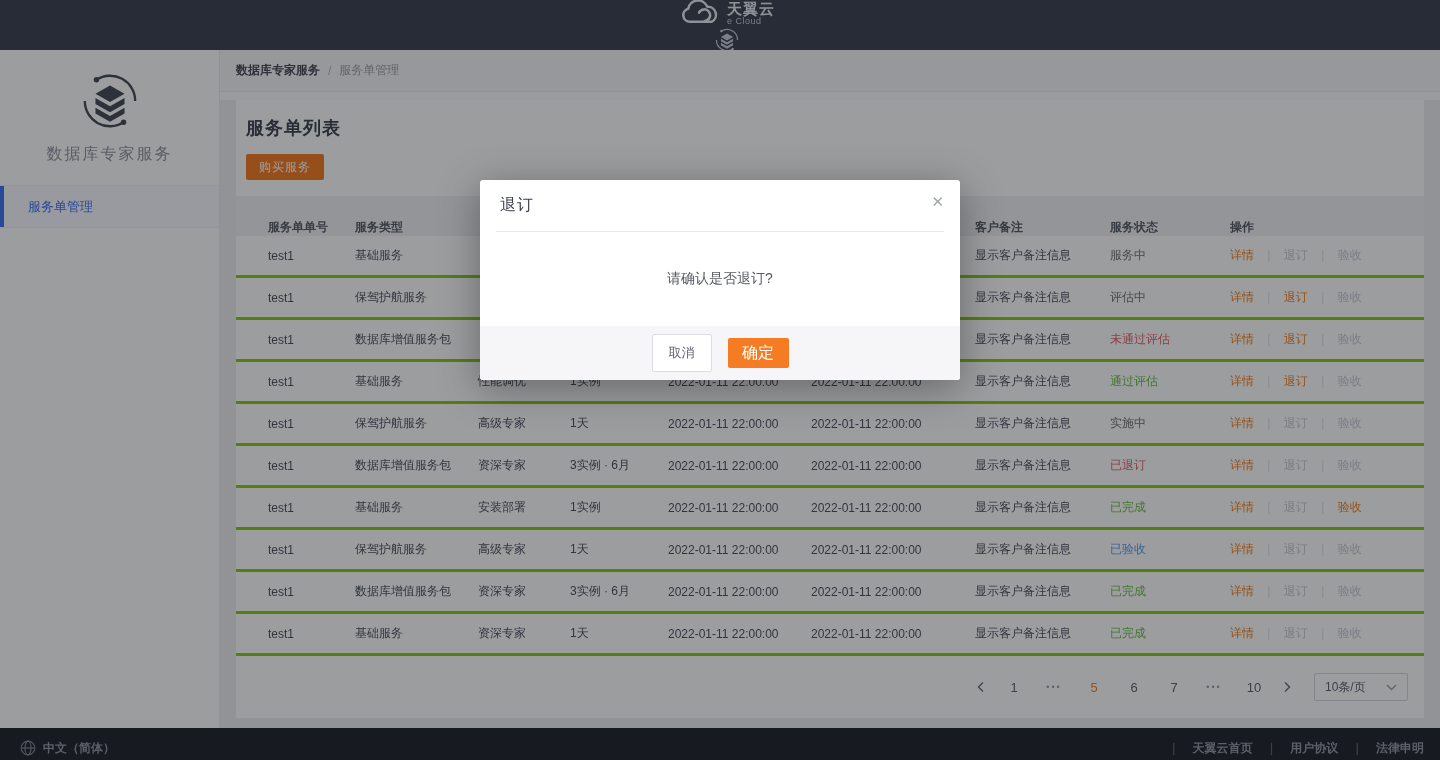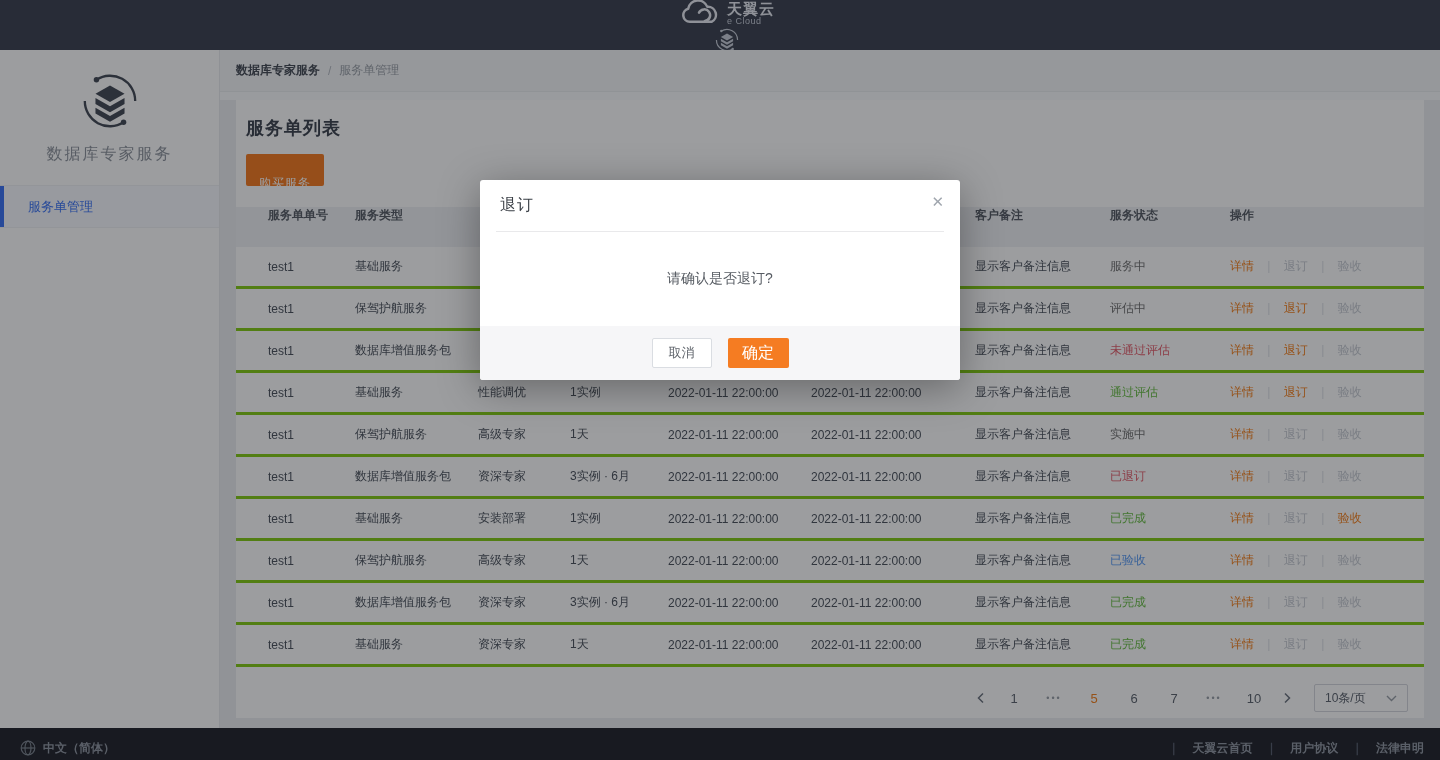--- a/index.html
+++ b/index.html
@@ -29,24 +29,24 @@
 
   .content { flex:1; display:flex; flex-direction:column; }
   .breadcrumb { height:42px; background:#f6f7f9; border-bottom:1px solid #eceef1; display:flex; align-items:center; padding-left:16px; font-size:12px; }
   .crumb-root { color:#474d57; font-weight:bold; cursor:pointer; }
   .crumb-sep { color:#b4b9c0; margin:0 8px; }
   .crumb-cur { color:#9aa0a8; }
   .strip { height:8px; background:#fbfcfe; }
 
   .panel { margin:0 16px; background:#ffffff; height:618px; padding-top:16px; }
   .page-title { font-size:18px; color:#3f4550; font-weight:600; padding-left:10px; letter-spacing:1px; }
-  .buy-btn { display:inline-block; margin:14px 4px 0 10px; height:26px; line-height:26px; padding:16px 13px; background:#f57c22; color:#fff; font-size:12px; border:none; border-radius:2px; cursor:pointer; letter-spacing:1px; }
+  .buy-btn { display:inline-block; margin:14px 4px 0 10px; height:26px; line-height:26px; padding:0 13px; background:#f57c22; color:#fff; font-size:12px; border:none; border-radius:2px; cursor:pointer; letter-spacing:1px; }
 
   .table { margin-top:16px; font-size:12px; }
-  .thead { display:flex; align-items:flex-start; height:40px; background:#f1f2f5; padding-left:32px; color:#575d66; font-weight:bold; }
+  .thead { display:flex; align-items:flex-end; height:40px; background:#f1f2f5; padding-left:32px; color:#575d66; font-weight:bold; }
   .trow { display:flex; align-items:center; height:42px; padding-left:32px; color:#4d545e; border-bottom:3px solid #84cc16; background:#fff; }
   .c0{width:87px} .c1{width:123px} .c2{width:92px} .c3{width:98px} .c4{width:143px} .c5{width:164px} .c6{width:135px} .c7{width:120px} .c8{flex:1}
   .st-warn{color:#737373} .st-danger{color:#e5626f} .st-success{color:#6abe46} .st-info{color:#5b9cf5}
   .op { color:#f5821f; cursor:pointer; }
   .op.disabled { color:#c6cad2; cursor:default; }
   .op-sep { color:#dfe2e7; margin:0 10px; }
 
   .pagerow { display:flex; justify-content:flex-end; align-items:center; height:58px; margin-top:2px; padding-right:16px; }
   .pg-btn { background:none; border:none; width:26px; height:26px; display:flex; align-items:center; justify-content:center; cursor:pointer; }
   .pg { min-width:28px; text-align:center; margin:0 6px; font-size:13px; color:#5f6670; cursor:pointer; }
@@ -62,21 +62,21 @@
   .f-link { cursor:pointer; color:#9298a4; }
 
   
   .mask { position:absolute; inset:0; background:rgba(8,10,14,0.40); z-index:40; }
   .modal { position:absolute; left:480px; top:180px; width:480px; height:200px; background:#fff; border-radius:3px; box-shadow:0 8px 40px rgba(0,0,0,.35); z-index:50; display:flex; flex-direction:column; }
   .modal-head { height:51px; display:flex; align-items:center; padding:0 20px; font-size:16px; color:#3a3f46; font-weight:500; letter-spacing:1px; }
   .modal-close { position:absolute; top:14px; right:16px; font-size:15px; color:#a0a6ae; background:none; border:none; cursor:pointer; line-height:1; }
   .modal-divider { height:1px; background:#e9e9eb; margin:0 16px; }
   .modal-body { flex:1; display:flex; align-items:center; justify-content:center; font-size:14px; color:#565b62; }
   .modal-foot { height:54px; background:#f6f6f8; display:flex; align-items:center; justify-content:center; gap:16px; border-radius:0 0 3px 3px; }
-  .btn-cancel { width:60px; height:30px; background:#fff; border:1px solid #dadde2; border-radius:2px; color:#5f646b; font-size:13px; cursor:pointer; }
+  .btn-cancel { width:60px; height:38px; background:#fff; border:1px solid #dadde2; border-radius:2px; color:#5f646b; font-size:13px; cursor:pointer; }
   .btn-confirm { width:61px; height:30px; background:#f57c22; border:none; border-radius:2px; color:#fff; font-size:16px; cursor:pointer; }
 
   svg { display:block; }
 </style>
 </head>
 <body>
 
 <div class="topbar">
   <div class="brand">
     <span>

